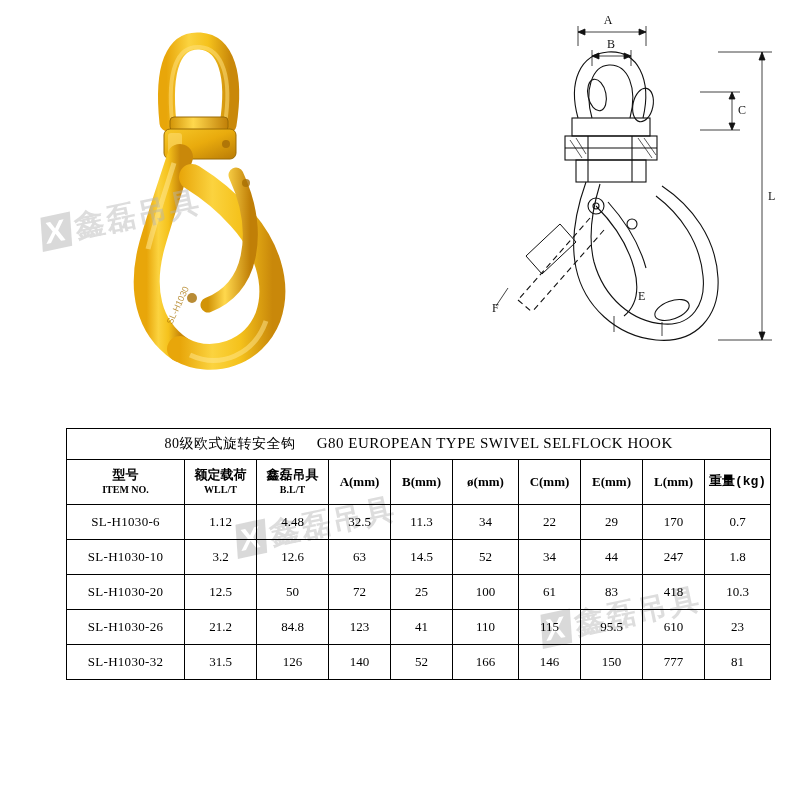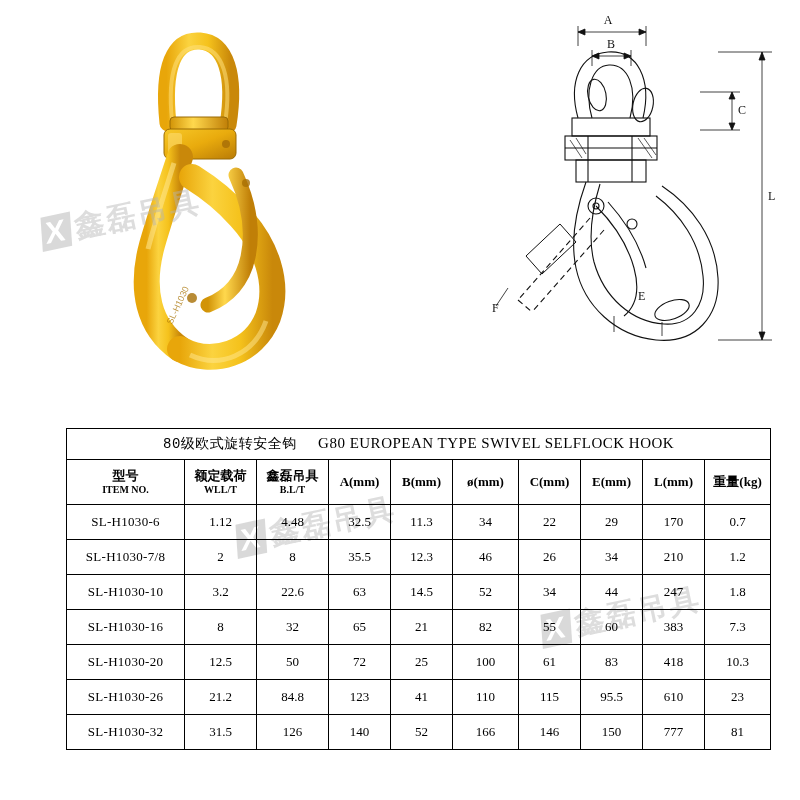--- a/index.html
+++ b/index.html
@@ -99,22 +99,22 @@
     line-height: 1.15;
   }
   .hd2 {
     font-size: 10px;
     display: block;
   }
   td.item {
     font-size: 13.5px;
     letter-spacing: 0.3px;
   }
-  .cn { font-family: Liberation Serif, serif; font-size: 13px; }
-  .title-cn { font-family: Liberation Mono, monospace; font-size: 14px; }
+  .cn { font-family: Liberation Mono, monospace; font-size: 13px; }
+  .title-cn { font-family: Liberation Serif, serif; font-size: 14px; }
 </style>
 </head>
 <body>
 
 <div class="page">
 
   <div class="illus">
 
     <div class="photo-wrap">
       <svg width="330" height="400" viewBox="0 0 330 400">
@@ -313,54 +313,30 @@
             <td>4.48</td>
             <td>32.5</td>
             <td>11.3</td>
             <td>34</td>
             <td>22</td>
             <td>29</td>
             <td>170</td>
             <td>0.7</td>
           </tr>
           <tr>
-            <td class="item">SL-H1030-7/8</td>
-            <td>2</td>
-            <td>8</td>
-            <td>35.5</td>
-            <td>12.3</td>
-            <td>46</td>
-            <td>26</td>
-            <td>34</td>
-            <td>210</td>
-            <td>1.2</td>
-          </tr>
-          <tr>
             <td class="item">SL-H1030-10</td>
             <td>3.2</td>
-            <td>22.6</td>
+            <td>12.6</td>
             <td>63</td>
             <td>14.5</td>
             <td>52</td>
             <td>34</td>
             <td>44</td>
             <td>247</td>
             <td>1.8</td>
-          </tr>
-          <tr>
-            <td class="item">SL-H1030-16</td>
-            <td>8</td>
-            <td>32</td>
-            <td>65</td>
-            <td>21</td>
-            <td>82</td>
-            <td>55</td>
-            <td>60</td>
-            <td>383</td>
-            <td>7.3</td>
           </tr>
           <tr>
             <td class="item">SL-H1030-20</td>
             <td>12.5</td>
             <td>50</td>
             <td>72</td>
             <td>25</td>
             <td>100</td>
             <td>61</td>
             <td>83</td>

